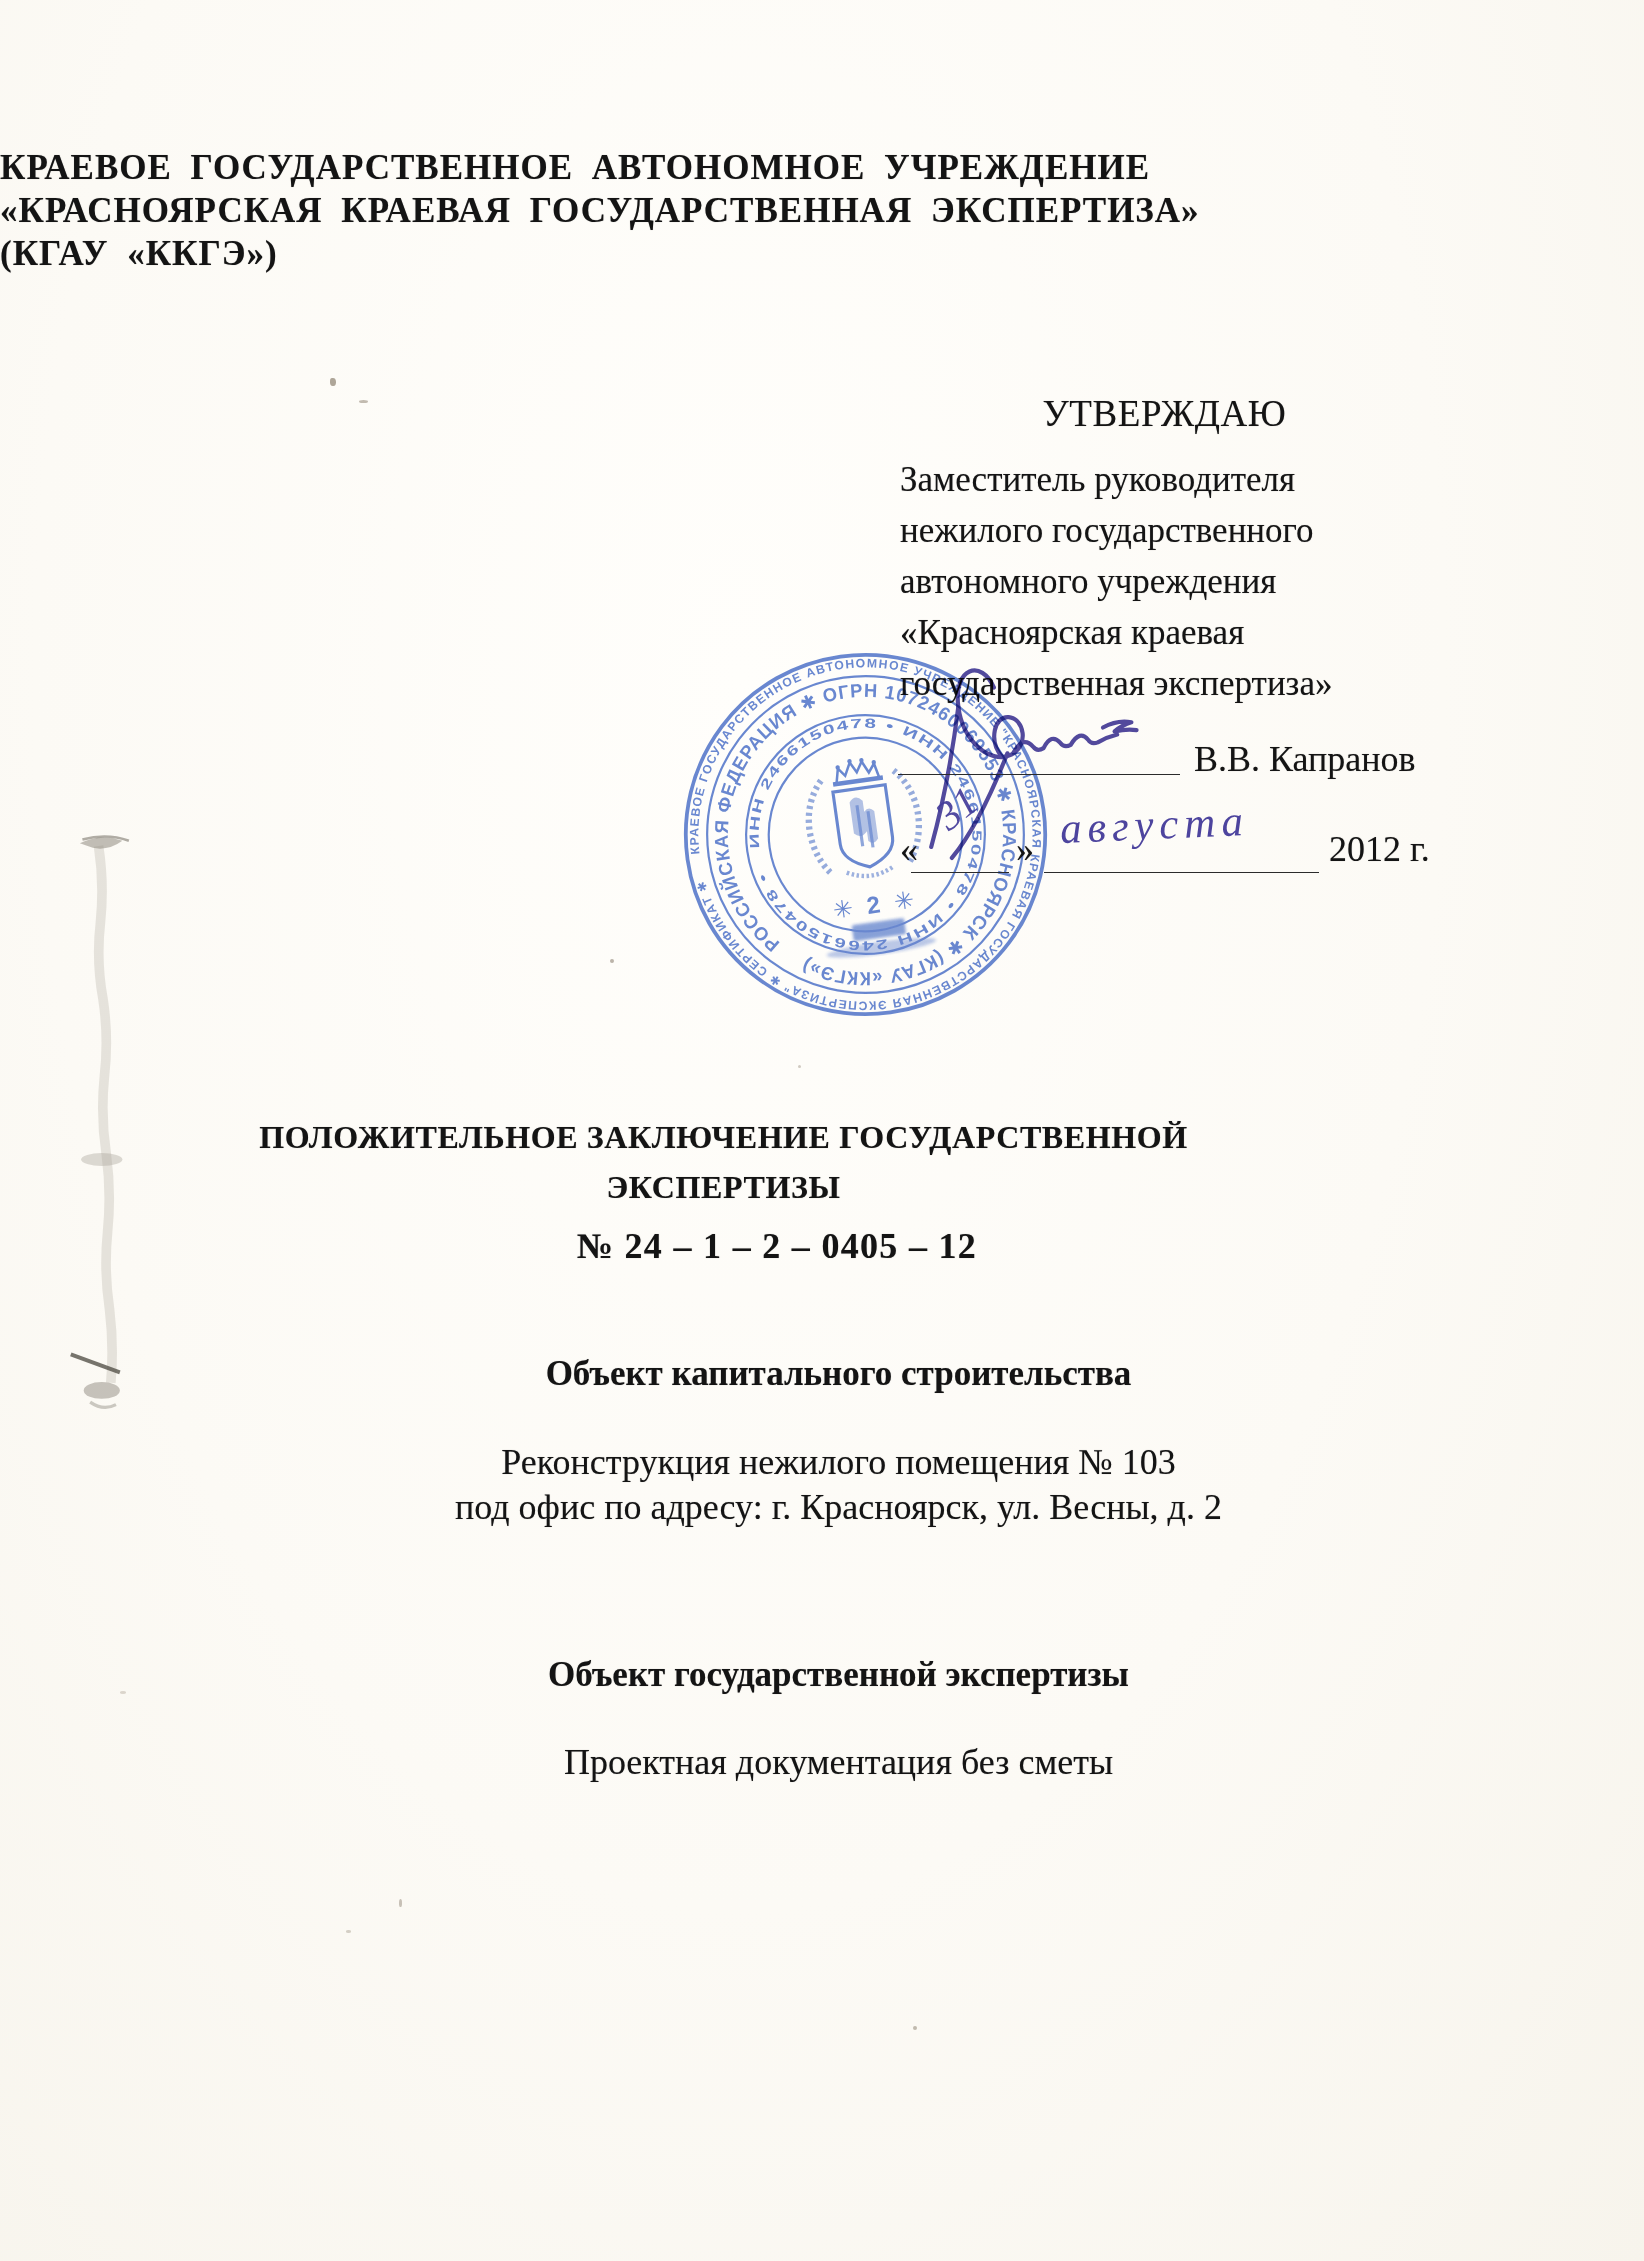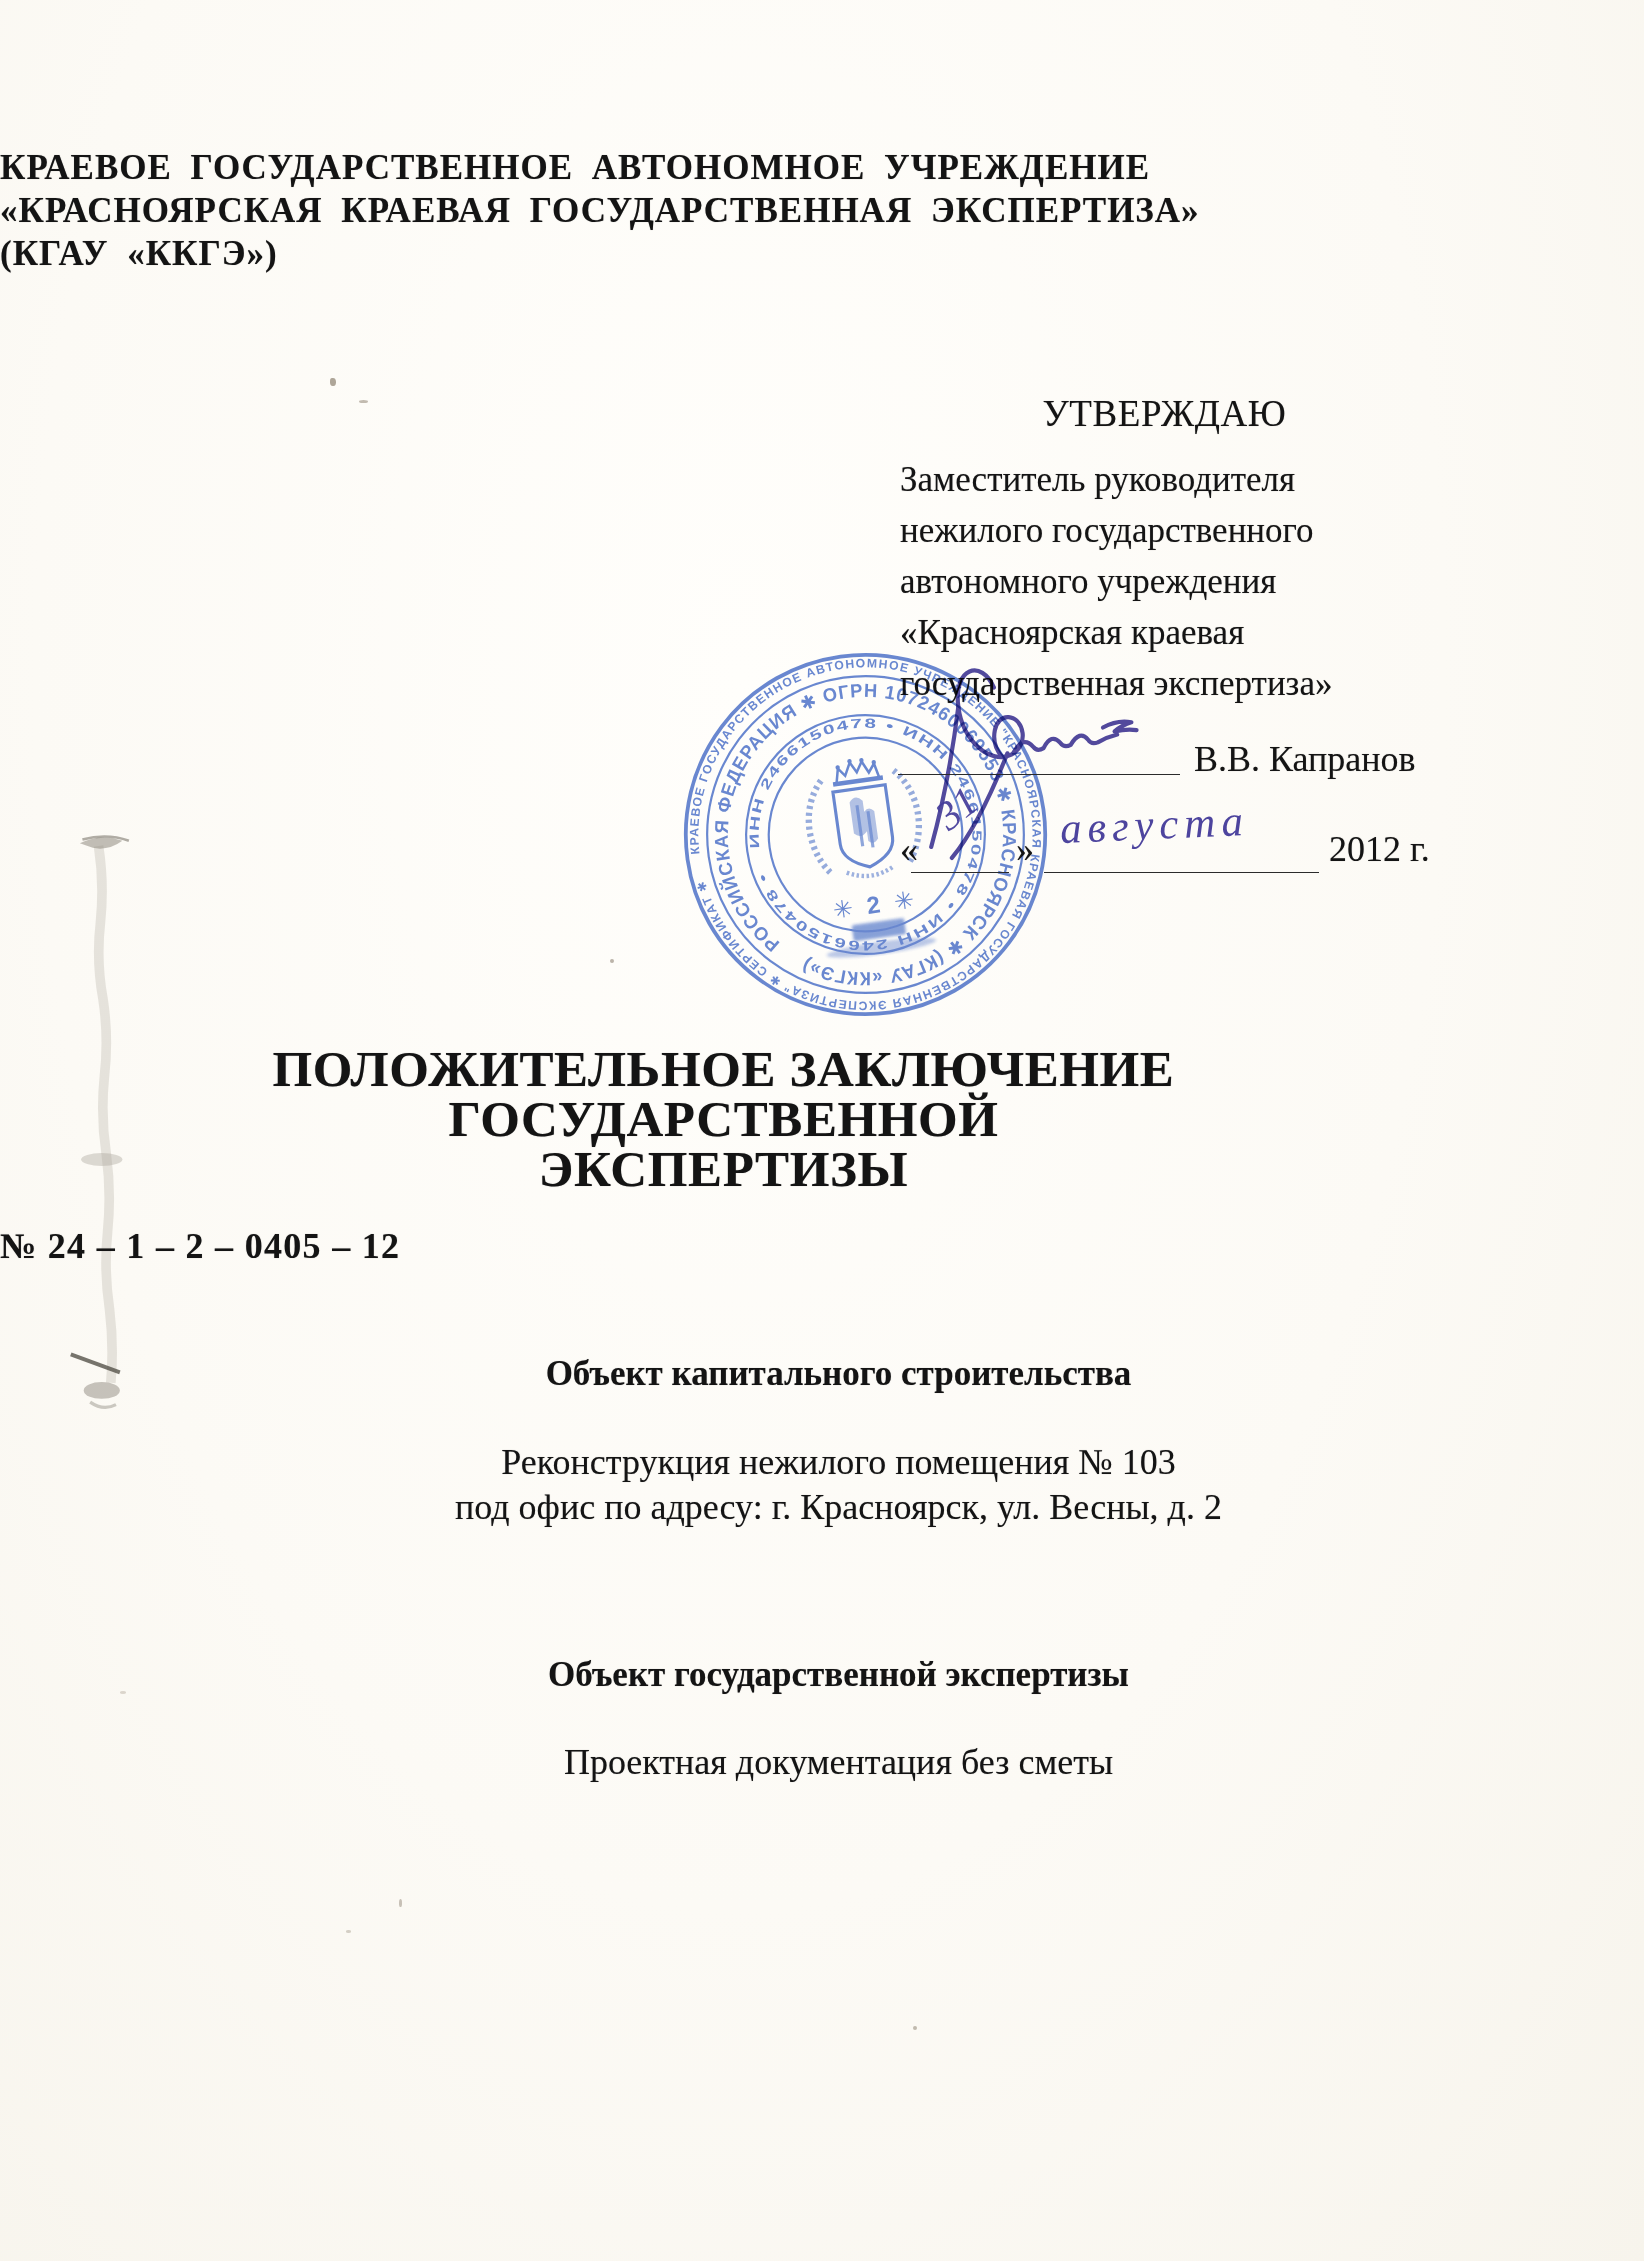--- a/index.html
+++ b/index.html
@@ -27,22 +27,22 @@
   
   .q-open{left:900px;top:828px;font-size:36px;}
   .q-close{left:1016px;top:828px;font-size:36px;}
   .day-underline{position:absolute;left:911px;top:872px;width:98px;border-top:1.9px solid #2b2b2b;}
   .month-underline{position:absolute;left:1044px;top:872px;width:275px;border-top:1.9px solid #2b2b2b;}
   .year{left:1329px;top:828px;font-size:36px;}
   .hand{color:#443b9a;text-shadow:none;font-style:italic;}
   .hand-day{left:936px;top:784px;font-size:41px;transform:rotate(-38deg);opacity:.92;}
   .hand-month{left:1060px;top:800px;font-size:43px;letter-spacing:5.8px;transform:rotate(-2.5deg);opacity:.95;}
   
-  .title{left:0;top:1044px;width:1447px;text-align:center;font-weight:bold;font-size:51px;line-height:50px;letter-spacing:0.6px;}
-  .doc-number{left:0;top:1225px;width:1554px;text-align:left;font-weight:bold;font-size:36px;letter-spacing:1.3px;}
+  .title{left:0;top:1112px;width:1447px;text-align:center;font-weight:bold;font-size:32px;line-height:50px;letter-spacing:0.6px;}
+  .doc-number{left:0;top:1225px;width:1554px;text-align:center;font-weight:bold;font-size:36px;letter-spacing:1.3px;}
   .sec1-head{left:0;top:1354px;width:1677px;text-align:center;font-weight:bold;font-size:35px;}
   .sec1-lines{left:0;top:1440px;width:1677px;text-align:center;font-size:36px;line-height:45px;}
   .sec2-head{left:0;top:1655px;width:1677px;text-align:center;font-weight:bold;font-size:35px;}
   .sec2-lines{left:0;top:1741px;width:1677px;text-align:center;font-size:36px;}
   
   .stamp{position:absolute;left:677px;top:646px;width:377px;height:377px;mix-blend-mode:multiply;filter:blur(0.4px);opacity:.95;}
   .stamp text{font-family:"Liberation Sans","DejaVu Sans",sans-serif;fill:#5579cf;font-weight:bold;}
   .stamp-outer-text{font-size:19.5px;letter-spacing:2.2px;}
   .stamp-mid-text{font-size:30px;letter-spacing:1.5px;}
   .stamp-inner-text{font-size:21px;letter-spacing:2px;}

